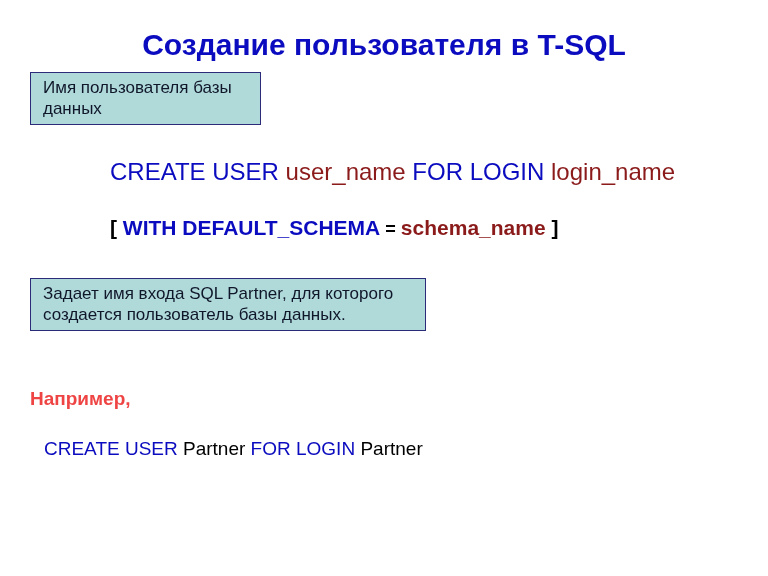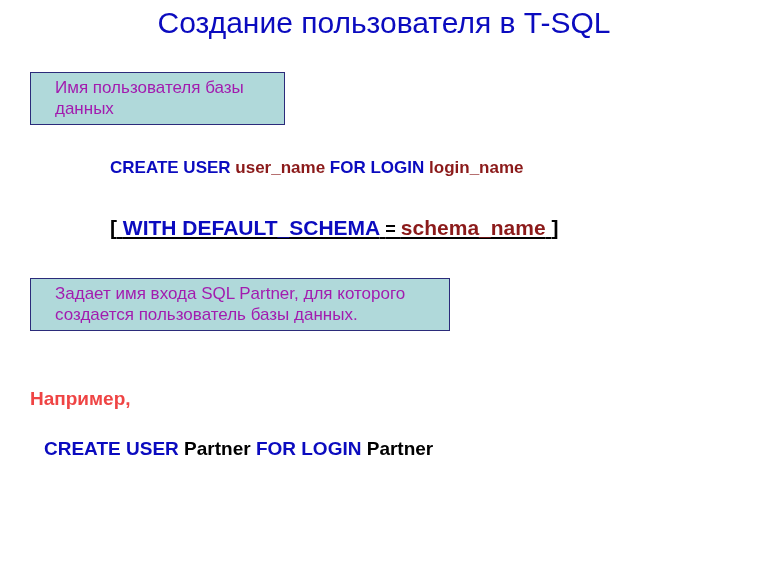--- a/index.html
+++ b/index.html
@@ -7,52 +7,51 @@
     padding: 0;
     width: 768px;
     height: 576px;
     font-family: Arial, sans-serif;
     background: #ffffff;
     position: relative;
   }
   .title {
     color: #0b0bbf;
     font-size: 30px;
-    font-weight: normal;
+    font-weight: bold;
     text-align: center;
-    padding-top: 6px;
+    padding-top: 28px;
   }
   .callout {
     position: absolute;
     background: #b0d9da;
     border: 1px solid #2b2b7a;
     font-size: 17px;
-    color: #a21caf;
-    padding: 4px 24px;
+    color: #0f172a;
+    padding: 4px 12px;
     line-height: 1.25;
   }
   .callout1 {
     left: 30px;
     top: 72px;
     width: 205px;
   }
   .syntax-line1 {
     position: absolute;
     left: 110px;
     top: 158px;
-    font-size: 17px;
-    font-weight: bold;
+    font-size: 24px;
+    font-weight: normal;
   }
   .syntax-line2 {
     position: absolute;
     left: 110px;
     top: 216px;
     font-size: 21px;
     font-weight: bold;
-    text-decoration: underline;
   }
   .kw { color: #0b0bbf; }
   .ident { color: #8b1a1a; }
   .punct { color: #000; }
   .callout2 {
     left: 30px;
     top: 278px;
     width: 370px;
   }
   .example-label {
@@ -61,21 +60,21 @@
     top: 388px;
     font-size: 19px;
     font-weight: bold;
     color: #ef4444;
   }
   .example {
     position: absolute;
     left: 44px;
     top: 438px;
     font-size: 19px;
-    font-weight: bold;
+    font-weight: normal;
   }
 </style>
 </head>
 <body>
 
 <div class="title">Создание пользователя в T-SQL</div>
 
 <div class="callout callout1">Имя пользователя базы данных</div>
 
 <div class="syntax-line1">

